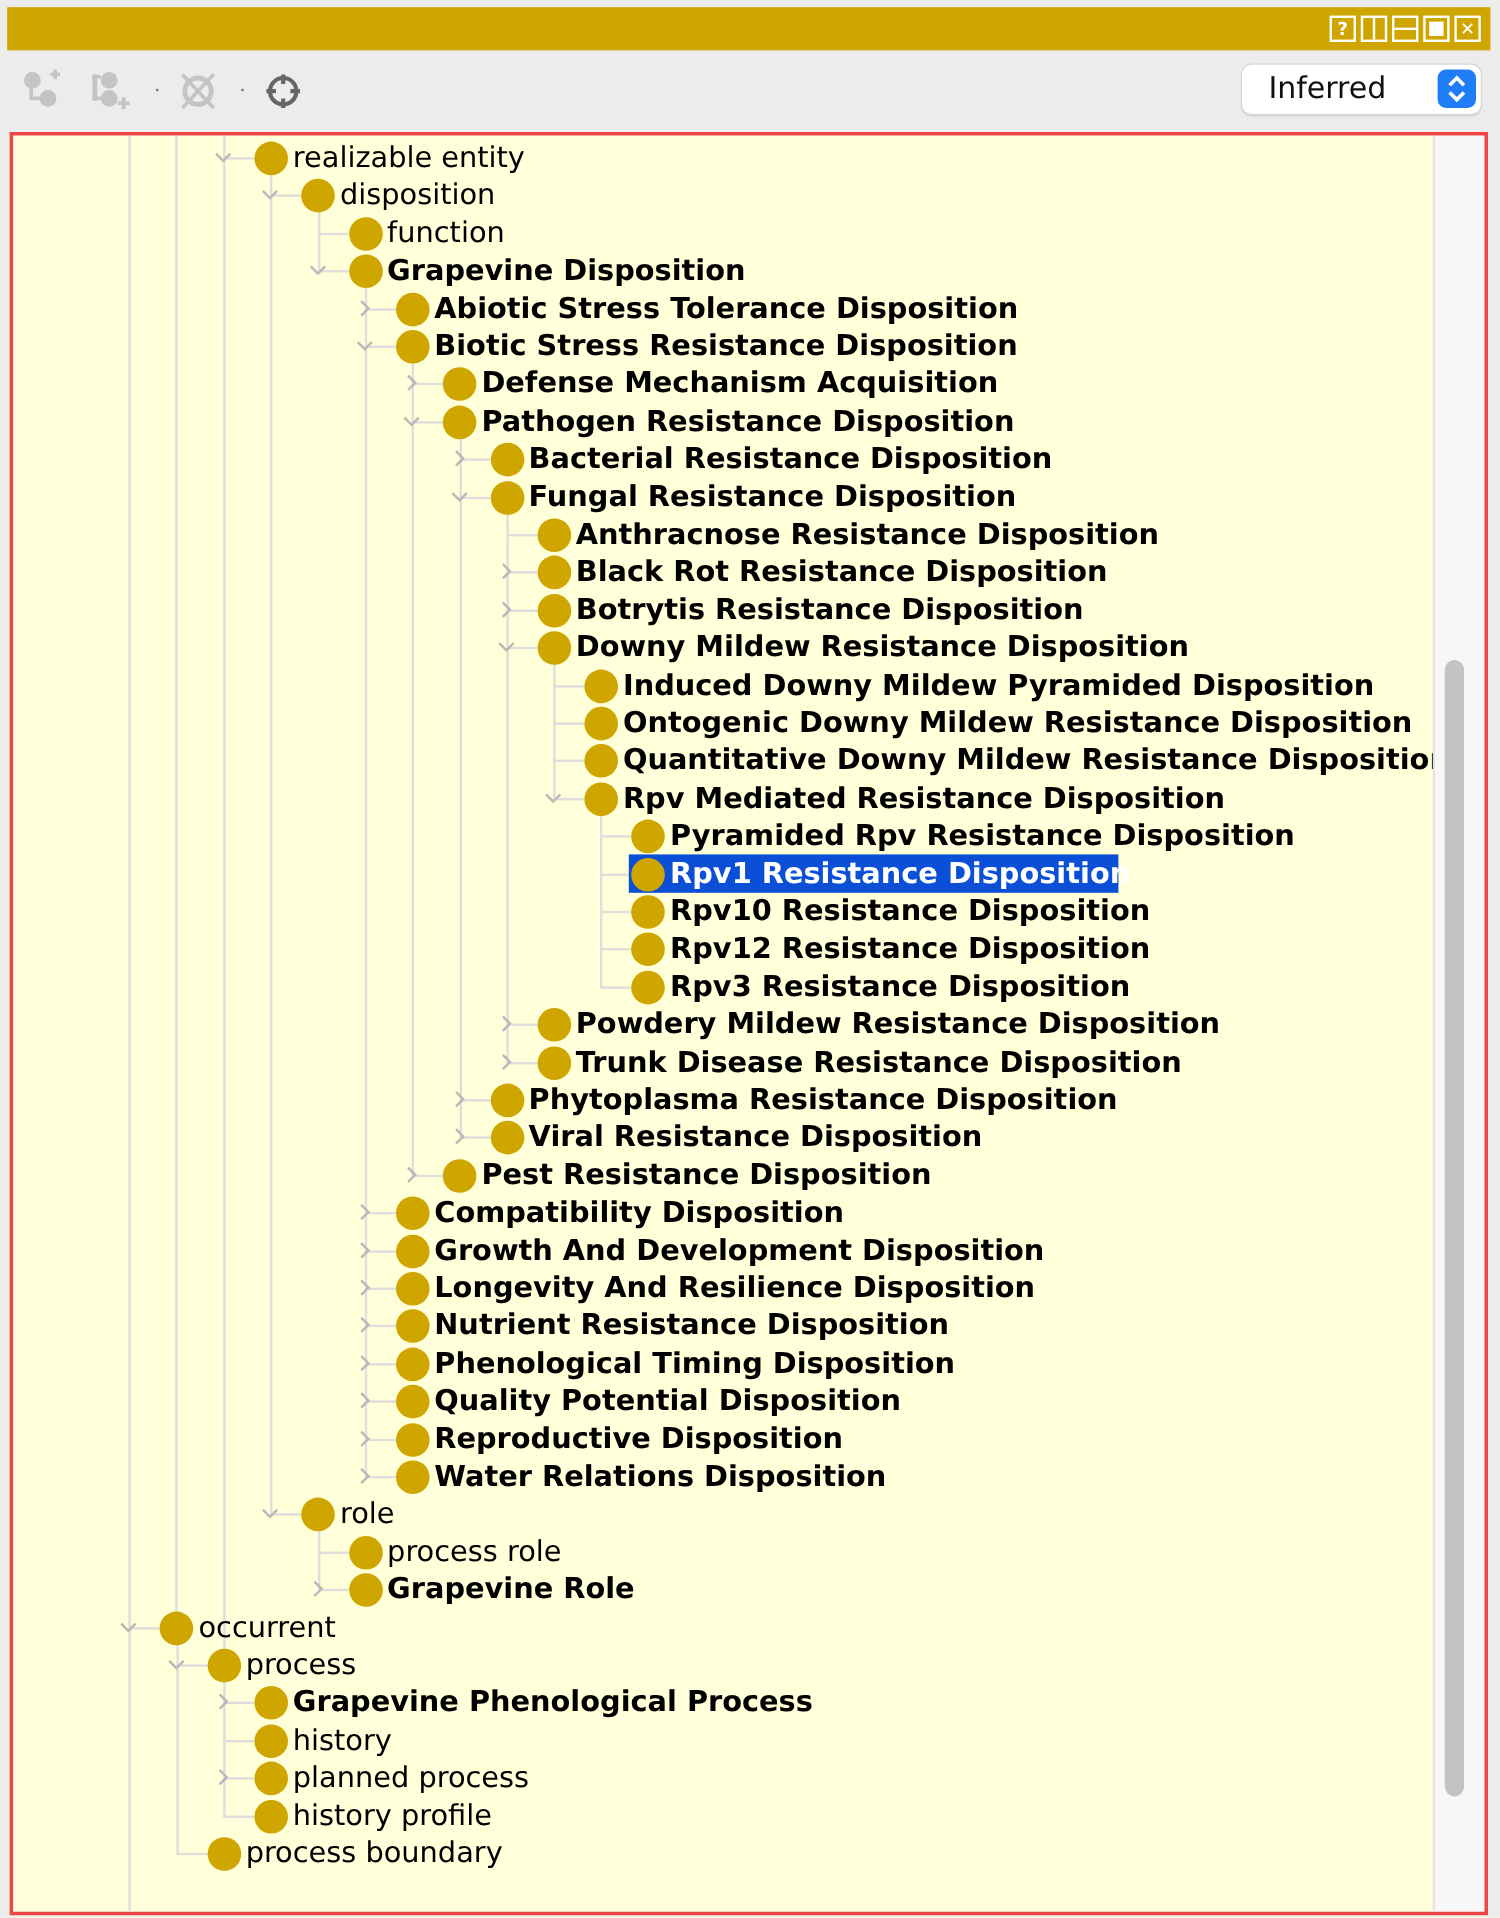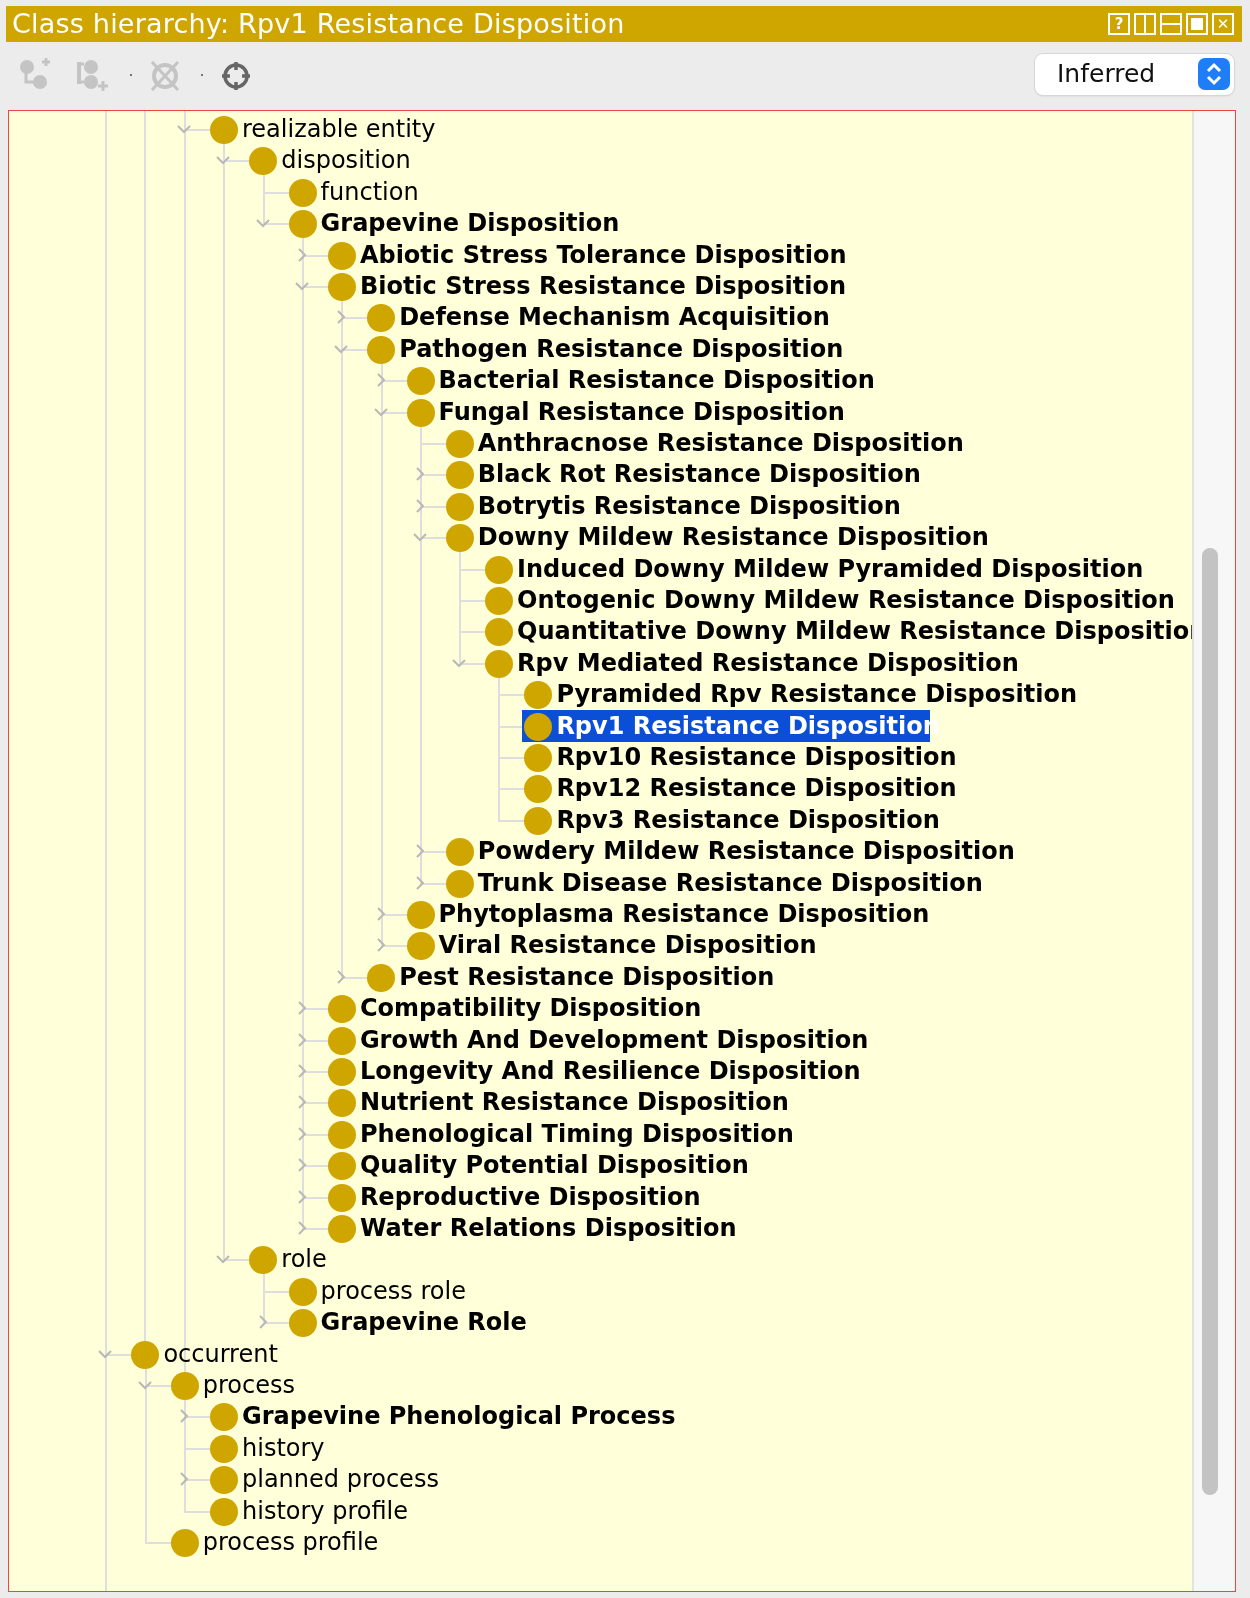--- a/index.html
+++ b/index.html
@@ -8,40 +8,39 @@
   .title { position:absolute; left:6px; top:2px; color:#fff; font-size:27px; line-height:32px; font-family:"DejaVu Sans",sans-serif; letter-spacing:0.2px; }
   .winbtns { position:absolute; right:8px; top:7px; display:flex; gap:4px; }
   .winbtn { width:22px; height:22px; border:2px solid #fff; box-sizing:border-box; color:#fff; font-weight:bold; font-size:15px; line-height:18px; text-align:center; position:relative; }
   .winbtn .bar { position:absolute; background:#fff; }
   .toolbar { position:absolute; left:6px; top:48px; width:1236px; height:56px; }
   .tbicon { position:absolute; top:8px; width:40px; height:40px; }
   .tbsep { position:absolute; top:26px; width:2px; height:2px; background:#777; }
   .select { position:absolute; left:1035px; top:54px; width:199px; height:41px; background:#fff; border-radius:8px; box-shadow:0 0 0 1px #d6d6d6, 0 1px 2px rgba(0,0,0,0.15); }
   .select-label { position:absolute; left:22px; top:4px; font-size:25px; line-height:32px; color:#111; }
   .select-arrow { position:absolute; right:4px; top:4px; width:32px; height:32px; border-radius:7px; background:#1f7ef7; }
-  .treebox { position:absolute; left:8px; top:110px; width:1226px; height:1480px; background:#fff; border:1px solid #ef4444; overflow:hidden; }
+  .treebox { position:absolute; left:8px; top:110px; width:1226px; height:1480px; background:#fff; border:3px solid #ef4444; overflow:hidden; }
   .treearea { position:absolute; left:0; top:0; width:1183px; height:1480px; background:#ffffd9; border-right:2px solid #e3e3e3; overflow:hidden; }
   .scrolltrack { position:absolute; left:1185px; top:0; width:41px; height:1480px; background:#f7f7f7; }
   .scrollthumb { position:absolute; left:8px; top:437px; width:16px; height:947px; background:#c3c3c3; border-radius:8px; }
   .vline { position:absolute; width:2px; background:#dedede; }
   .hline { position:absolute; height:2px; background:#dedede; }
   .row { position:absolute; height:31px; white-space:nowrap; }
   .dot { position:absolute; top:0; width:28px; height:28px; border-radius:50%; background:#cfa600; }
   .label { position:absolute; left:32px; top:-2px; font-size:24px; line-height:31px; color:#000; }
   .label.bold { font-weight:bold; }
   .row.selected .sel-bg { position:absolute; left:-2px; top:-3px; height:32px; background:#0a4fd6; }
   .row.selected .label { color:#fff; }
   .twisty { position:absolute; width:14px; height:14px; }
   .twisty svg { display:block; }
 </style>
 </head>
 <body>
 
 <div class="titlebar">
-  <div class="title">Class hierarchy: Rpv1 Resistance Disposition</div>
   <div class="winbtns">
     <div class="winbtn">?</div>
     <div class="winbtn">
         <span class="bar" style="left:8px;top:0;width:2px;height:18px;"></span>
       </div>
     <div class="winbtn">
         <span class="bar" style="left:0;top:8px;width:18px;height:2px;"></span>
       </div>
     <div class="winbtn">
         <span class="bar" style="left:3px;top:3px;width:12px;height:12px;"></span>
@@ -492,19 +491,19 @@
         <span class="label">planned process</span>
       </div>
       <div class="hline" style="left: 175px; top: 1399.6px; width: 26px;"></div>
       <div class="row" style="left: 201px; top: 1386.6px;">
         <span class="dot"></span>
         <span class="label">history profile</span>
       </div>
       <div class="hline" style="left: 135.7px; top: 1431px; width: 26px;"></div>
       <div class="row" style="left: 161.7px; top: 1418px;">
         <span class="dot"></span>
-        <span class="label">process profile</span>
+        <span class="label">process boundary</span>
       </div>
     </div>
   <div class="scrolltrack">
     <div class="scrollthumb"></div>
   </div>
 </div>
 
 </body></html>

